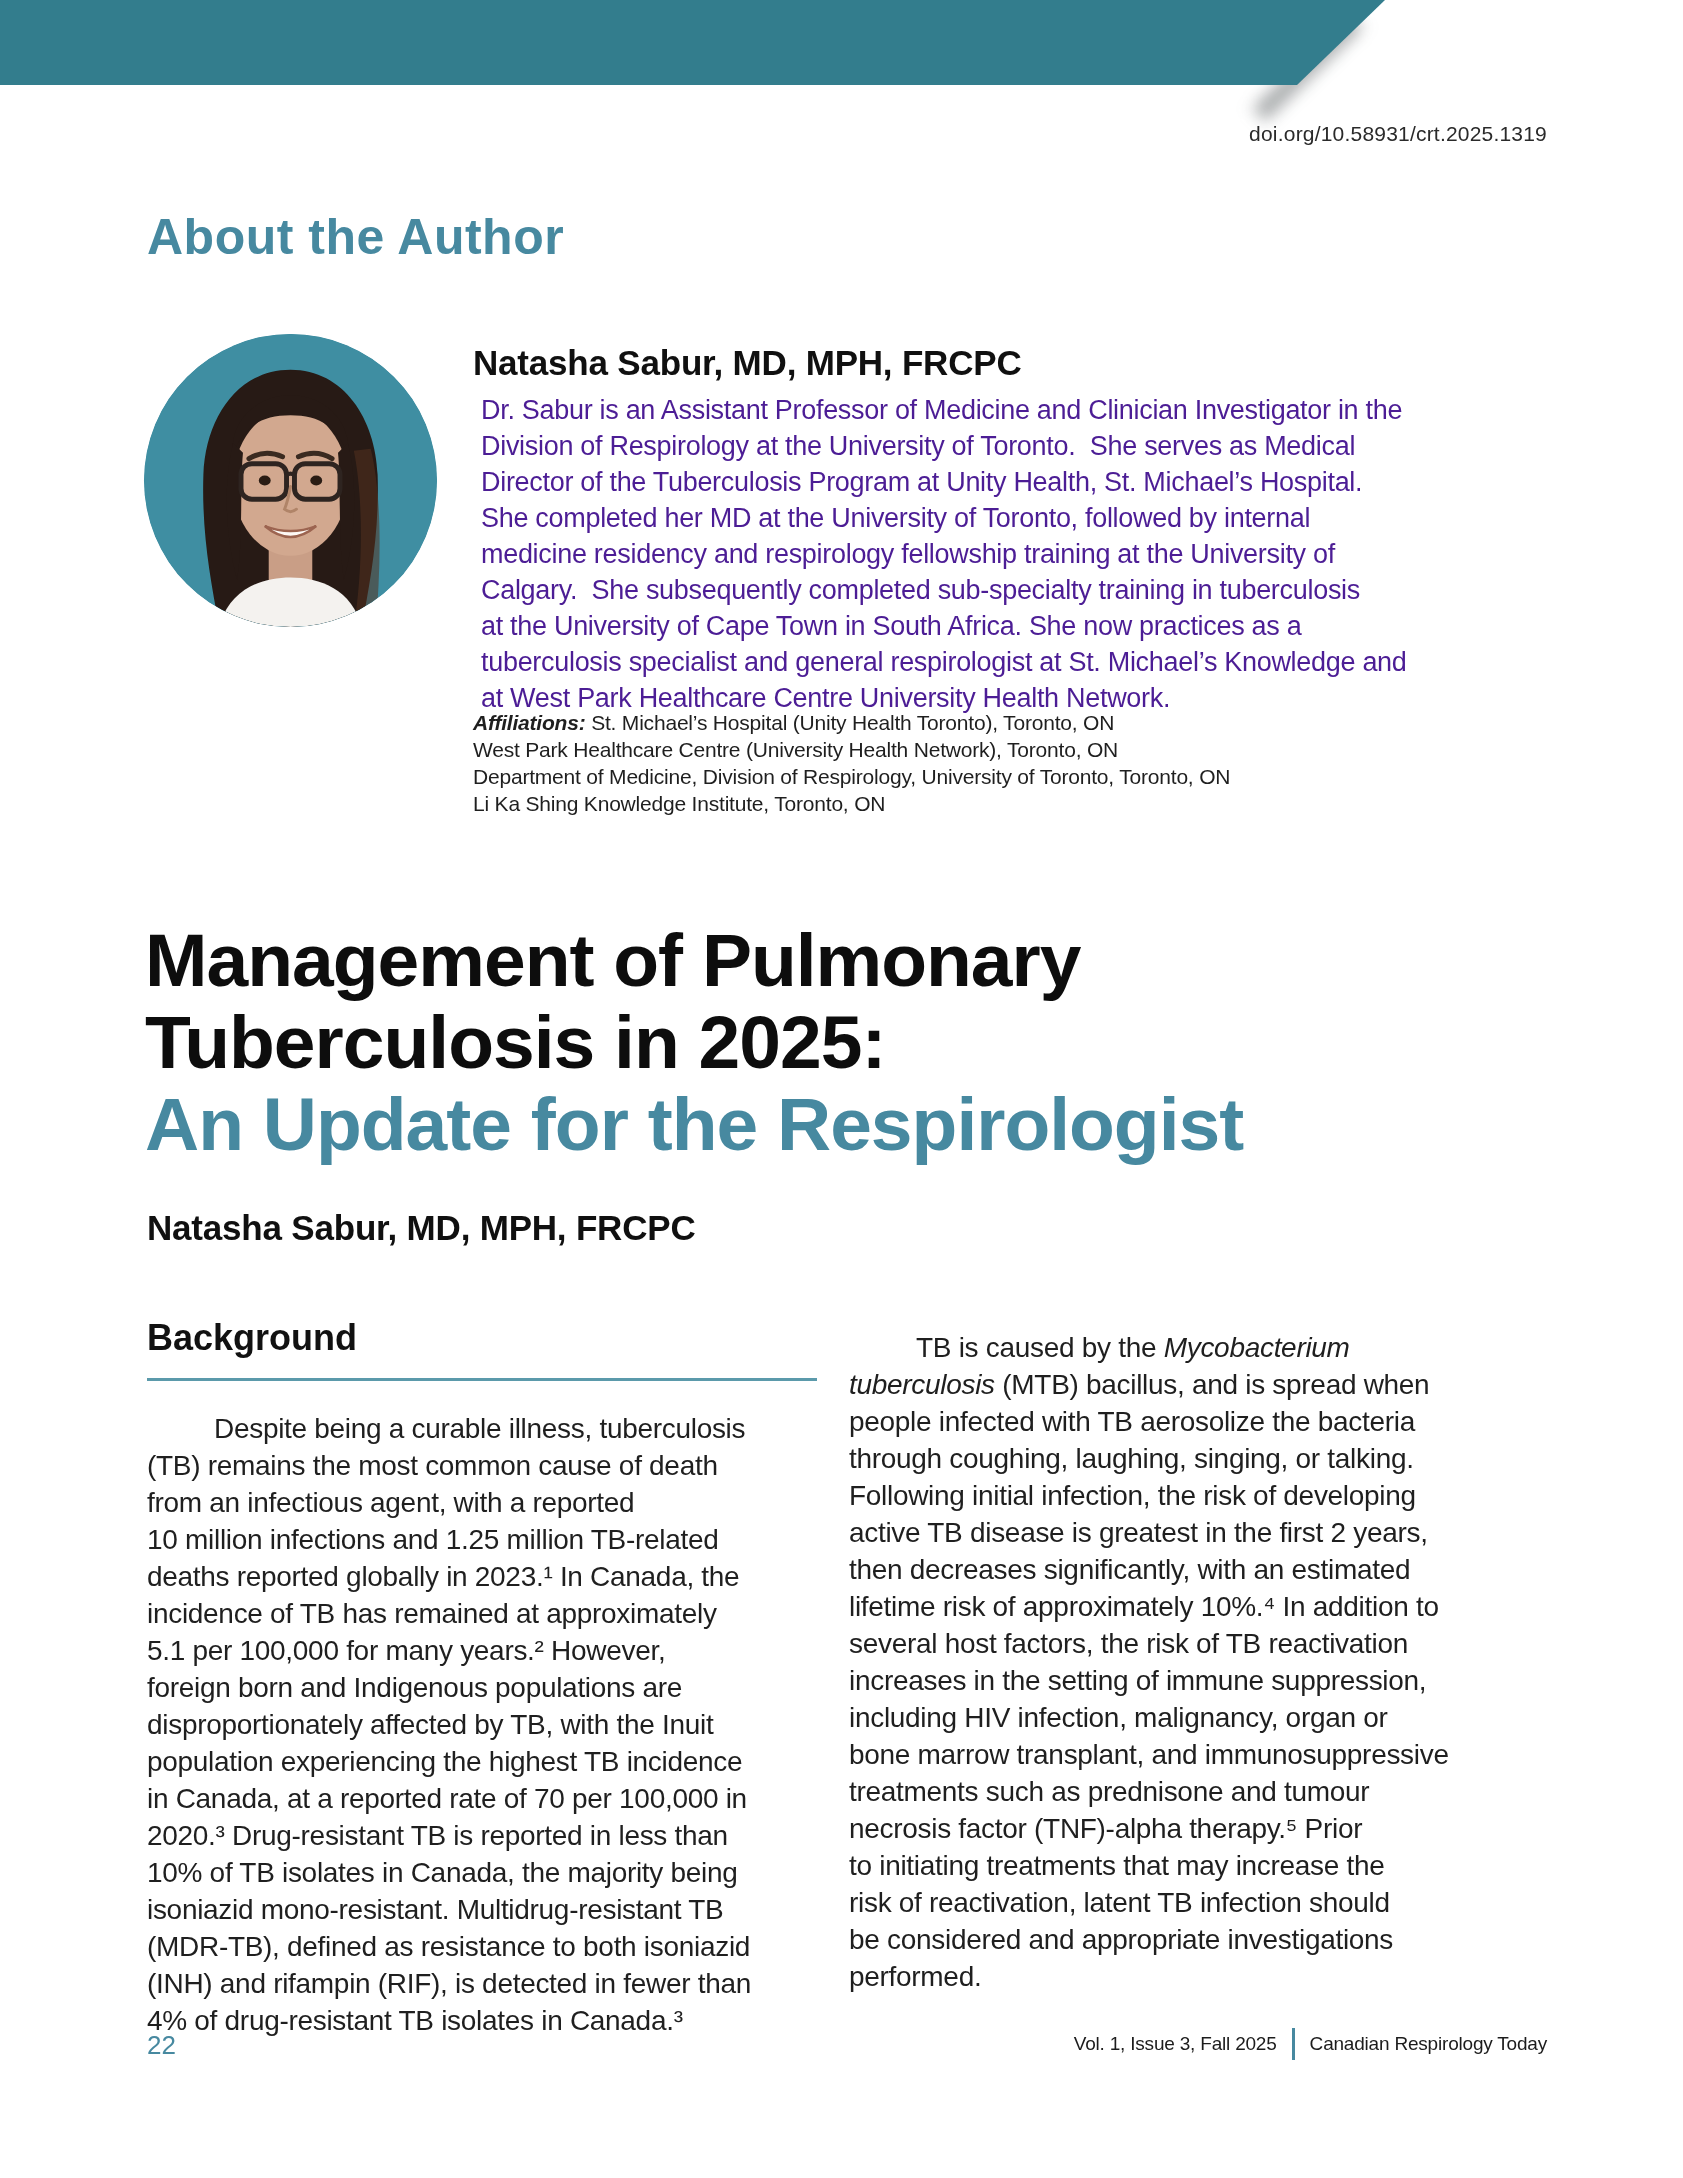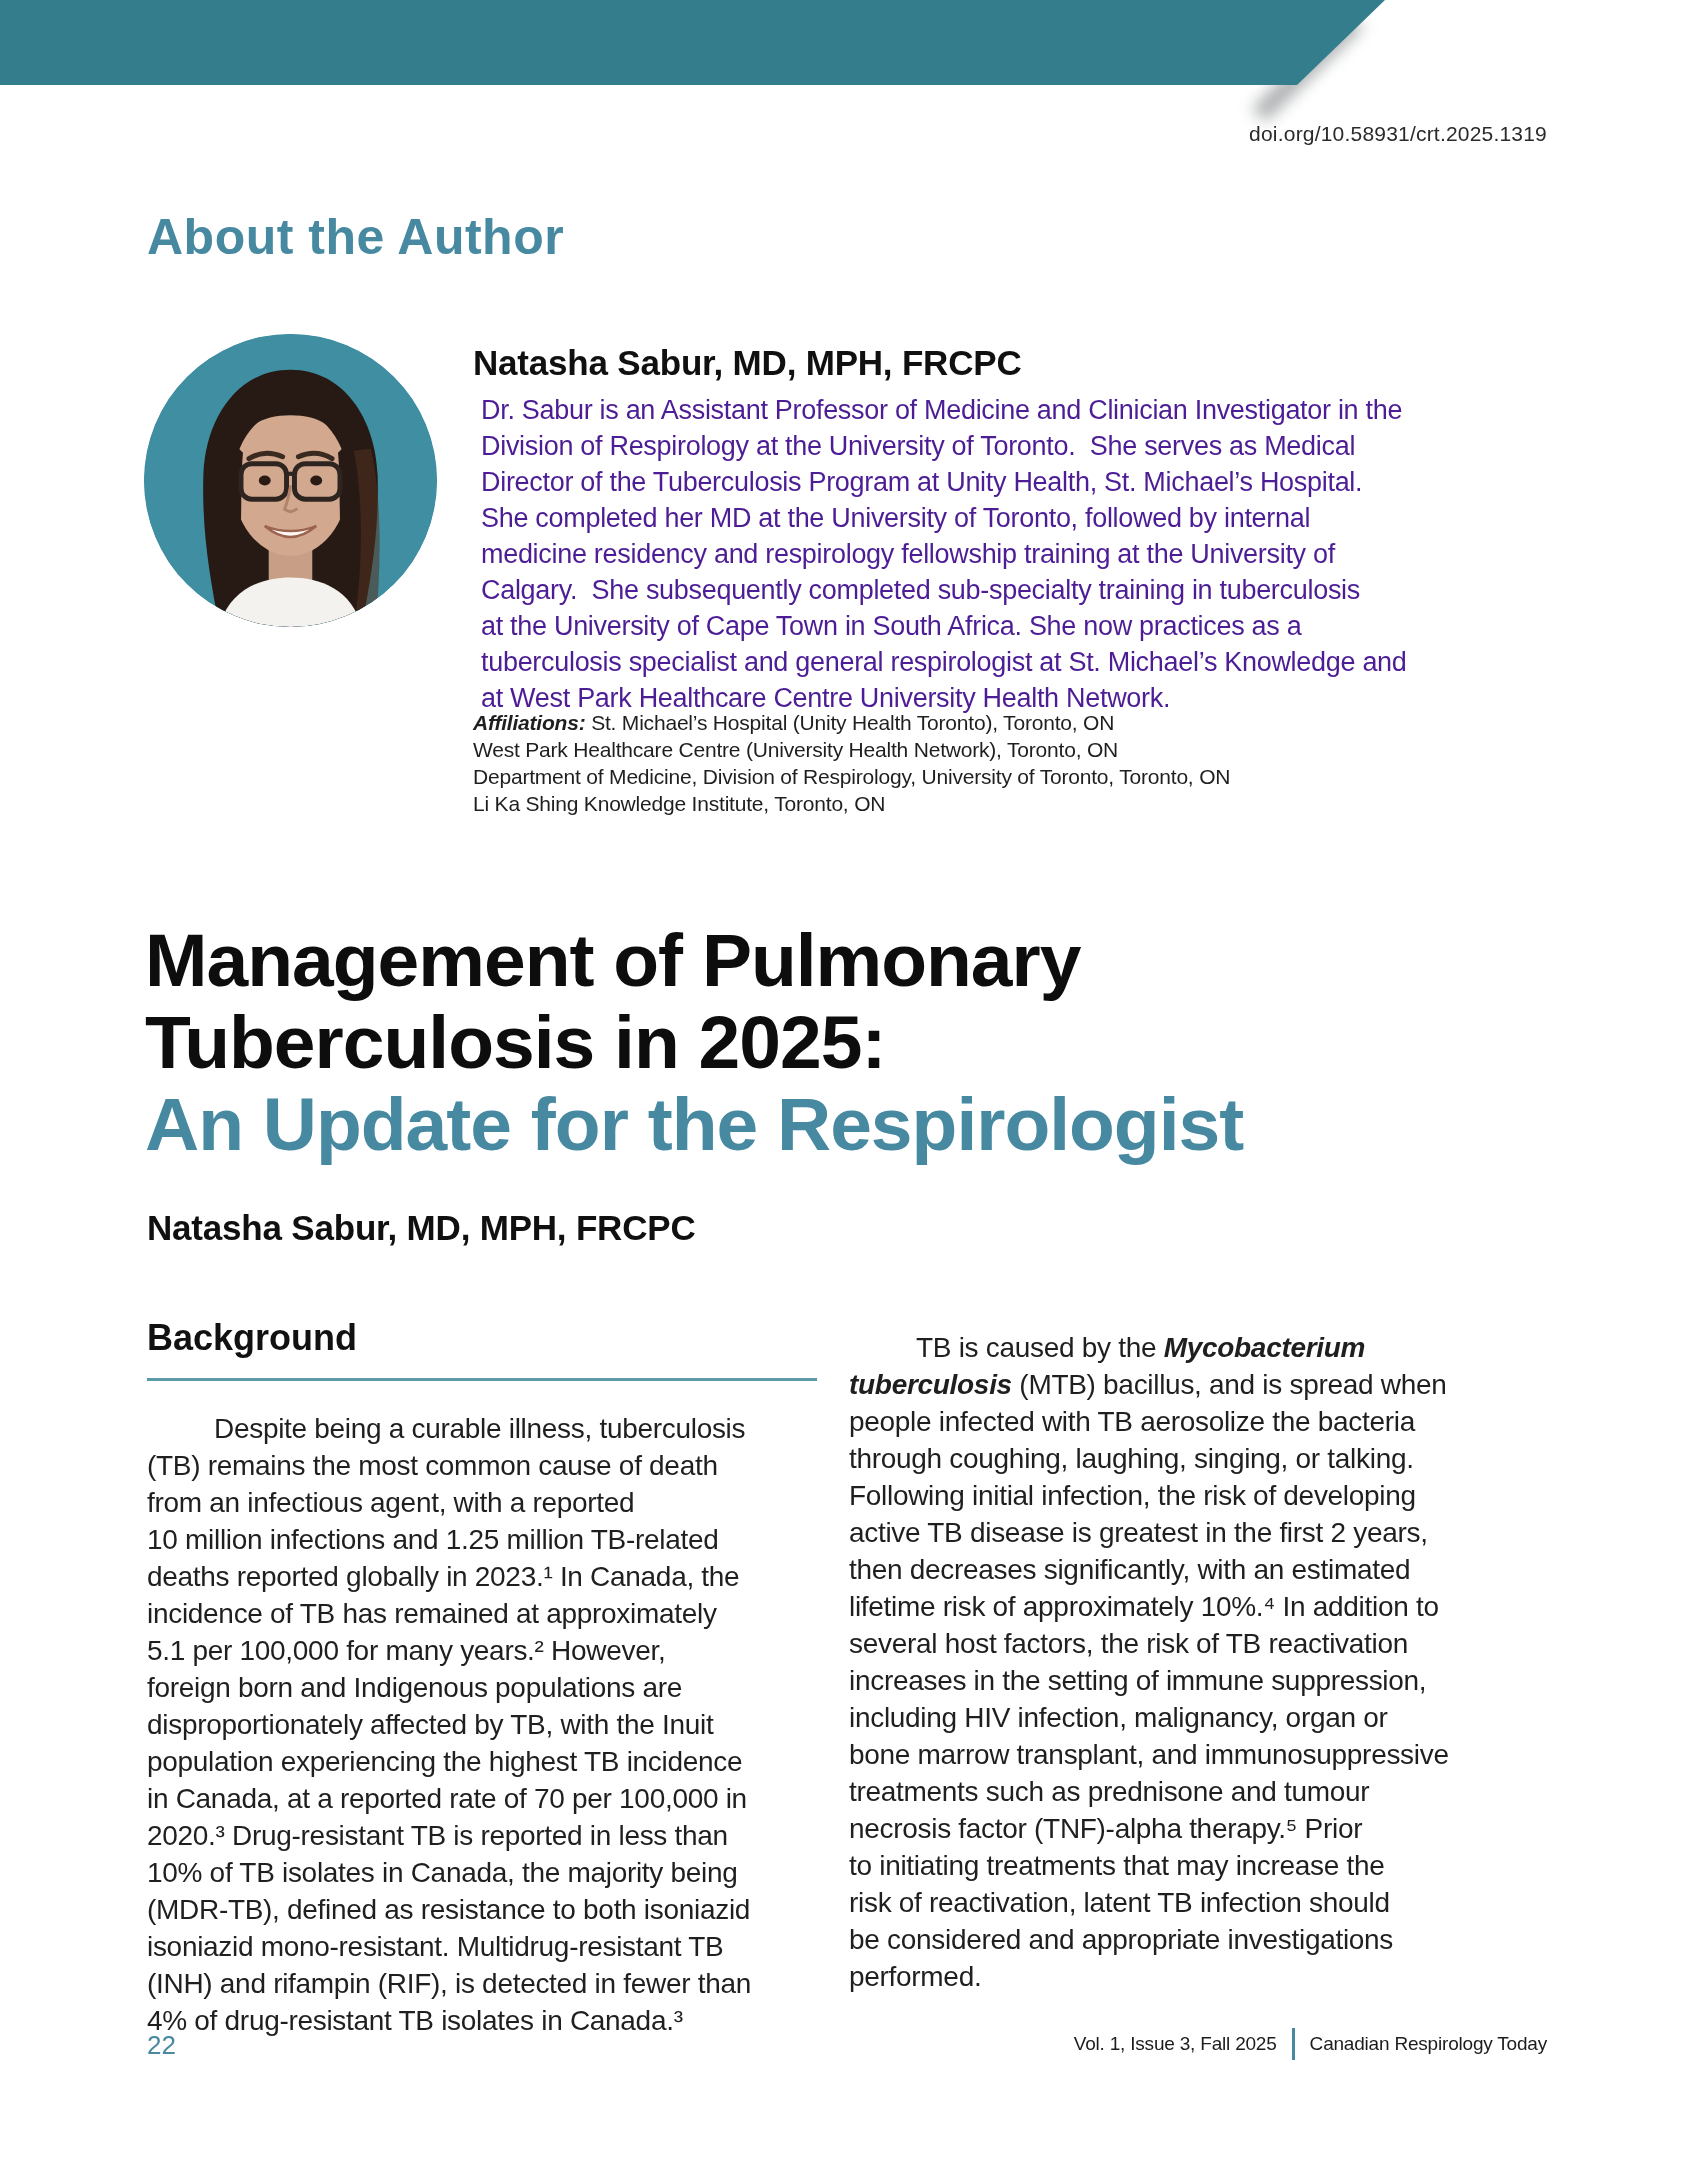--- a/index.html
+++ b/index.html
@@ -1,21 +1,21 @@
 <!DOCTYPE html>
 <html><head>
 <meta charset="utf-8">
 <style>
   html,body { margin:0; padding:0; background:#ffffff; }
   .page {
     position:relative; width:1683px; height:2178px; background:#ffffff;
     font-family:"Liberation Sans", sans-serif; color:#1f1f1f; overflow:hidden;padding-left:35px;
   }
   .line { white-space:pre; }
-  em { font-style:italic;font-weight:bold; }
+  em { font-style:italic; }
 
   
   .band {
     position:absolute; left:0; top:0; width:1683px; height:85px;
     background:#337d8d; z-index:2;
     clip-path:polygon(0 0, 1385px 0, 1297px 85px, 0 85px);
   }
   .band-shadow {
     position:absolute; left:1240px; top:59px; width:135px; height:18px;
     background:rgba(80,85,88,0.5); transform:rotate(-44deg);
@@ -172,22 +172,22 @@
       <div class="line">10 million infections and 1.25 million TB-related</div>
       <div class="line">deaths reported globally in 2023.¹ In Canada, the</div>
       <div class="line">incidence of TB has remained at approximately</div>
       <div class="line">5.1 per 100,000 for many years.² However,</div>
       <div class="line">foreign born and Indigenous populations are</div>
       <div class="line">disproportionately affected by TB, with the Inuit</div>
       <div class="line">population experiencing the highest TB incidence</div>
       <div class="line">in Canada, at a reported rate of 70 per 100,000 in</div>
       <div class="line">2020.³ Drug-resistant TB is reported in less than</div>
       <div class="line">10% of TB isolates in Canada, the majority being</div>
+      <div class="line">isoniazid mono-resistant. Multidrug-resistant TB</div>
       <div class="line">(MDR-TB), defined as resistance to both isoniazid</div>
-      <div class="line">isoniazid mono-resistant. Multidrug-resistant TB</div>
       <div class="line">(INH) and rifampin (RIF), is detected in fewer than</div>
       <div class="line">4% of drug-resistant TB isolates in Canada.³</div>
     </div>
   <div class="col col-right">
       <div class="line">TB is caused by the <em>Mycobacterium</em></div>
       <div class="line"><em>tuberculosis</em> (MTB) bacillus, and is spread when</div>
       <div class="line">people infected with TB aerosolize the bacteria</div>
       <div class="line">through coughing, laughing, singing, or talking.</div>
       <div class="line">Following initial infection, the risk of developing</div>
       <div class="line">active TB disease is greatest in the first 2 years,</div>

